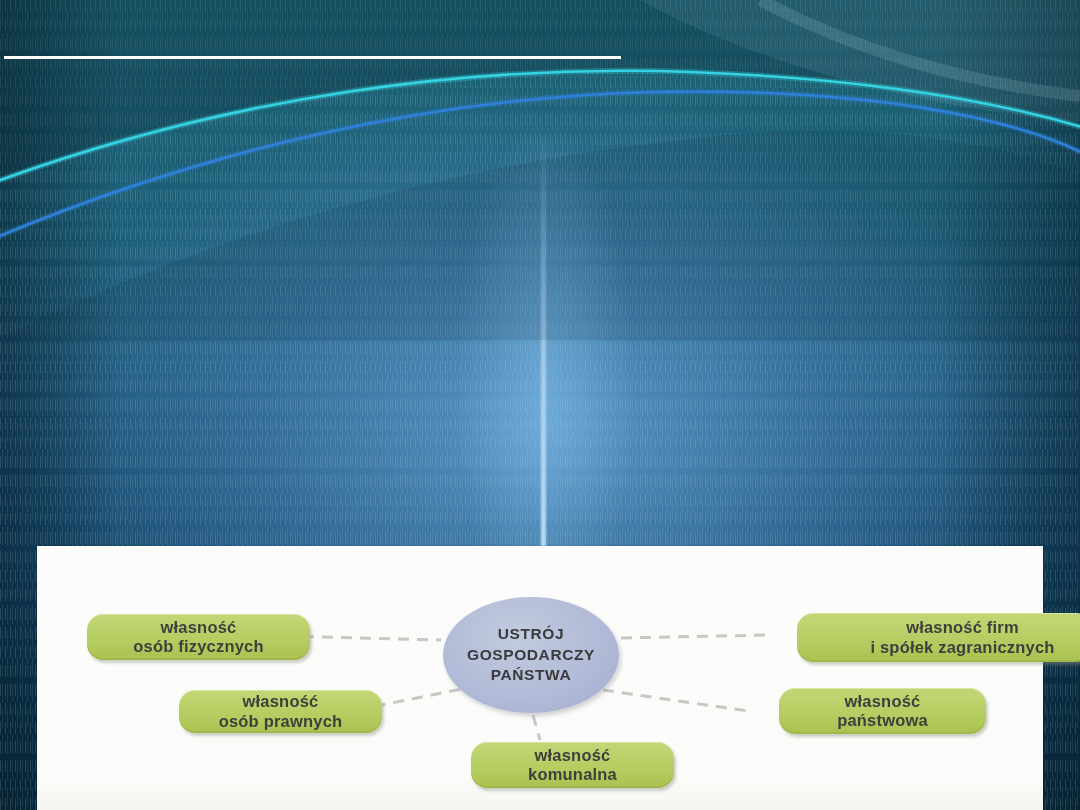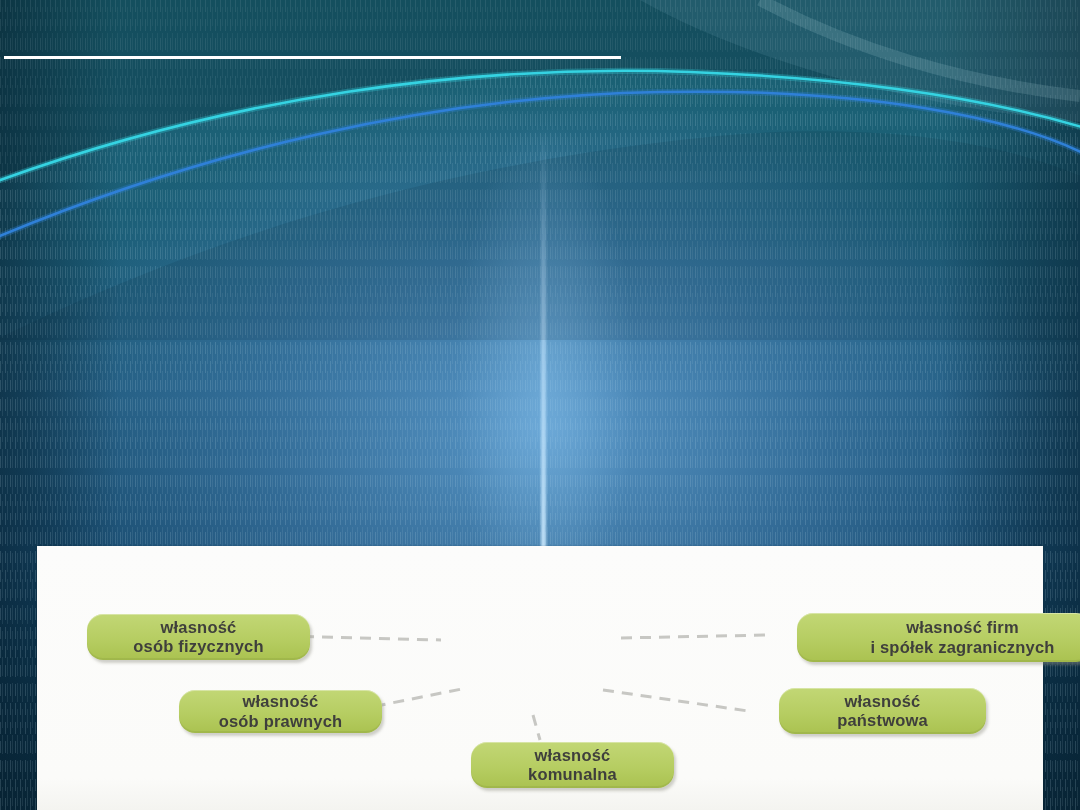--- a/index.html
+++ b/index.html
@@ -93,20 +93,25 @@
   <div class="panel">
 
     <svg class="connectors" width="1006" height="264" viewBox="0 0 1006 264">
       <path d="M247,90 L404,94"></path>
       <path d="M319,164 L430,142"></path>
       <path d="M496,169 L503,194"></path>
       <path d="M584,92 L729,89"></path>
       <path d="M566,144 L711,165"></path>
     </svg>
 
+    <div class="ellipse">
+      <span class="label">USTRÓJ
+GOSPODARCZY
+PAŃSTWA</span>
+    </div>
 
     <div class="node n1">
       <span class="label">własność
 osób fizycznych</span>
     </div>
 
     <div class="node n2">
       <span class="label">własność
 osób prawnych</span>
     </div>

